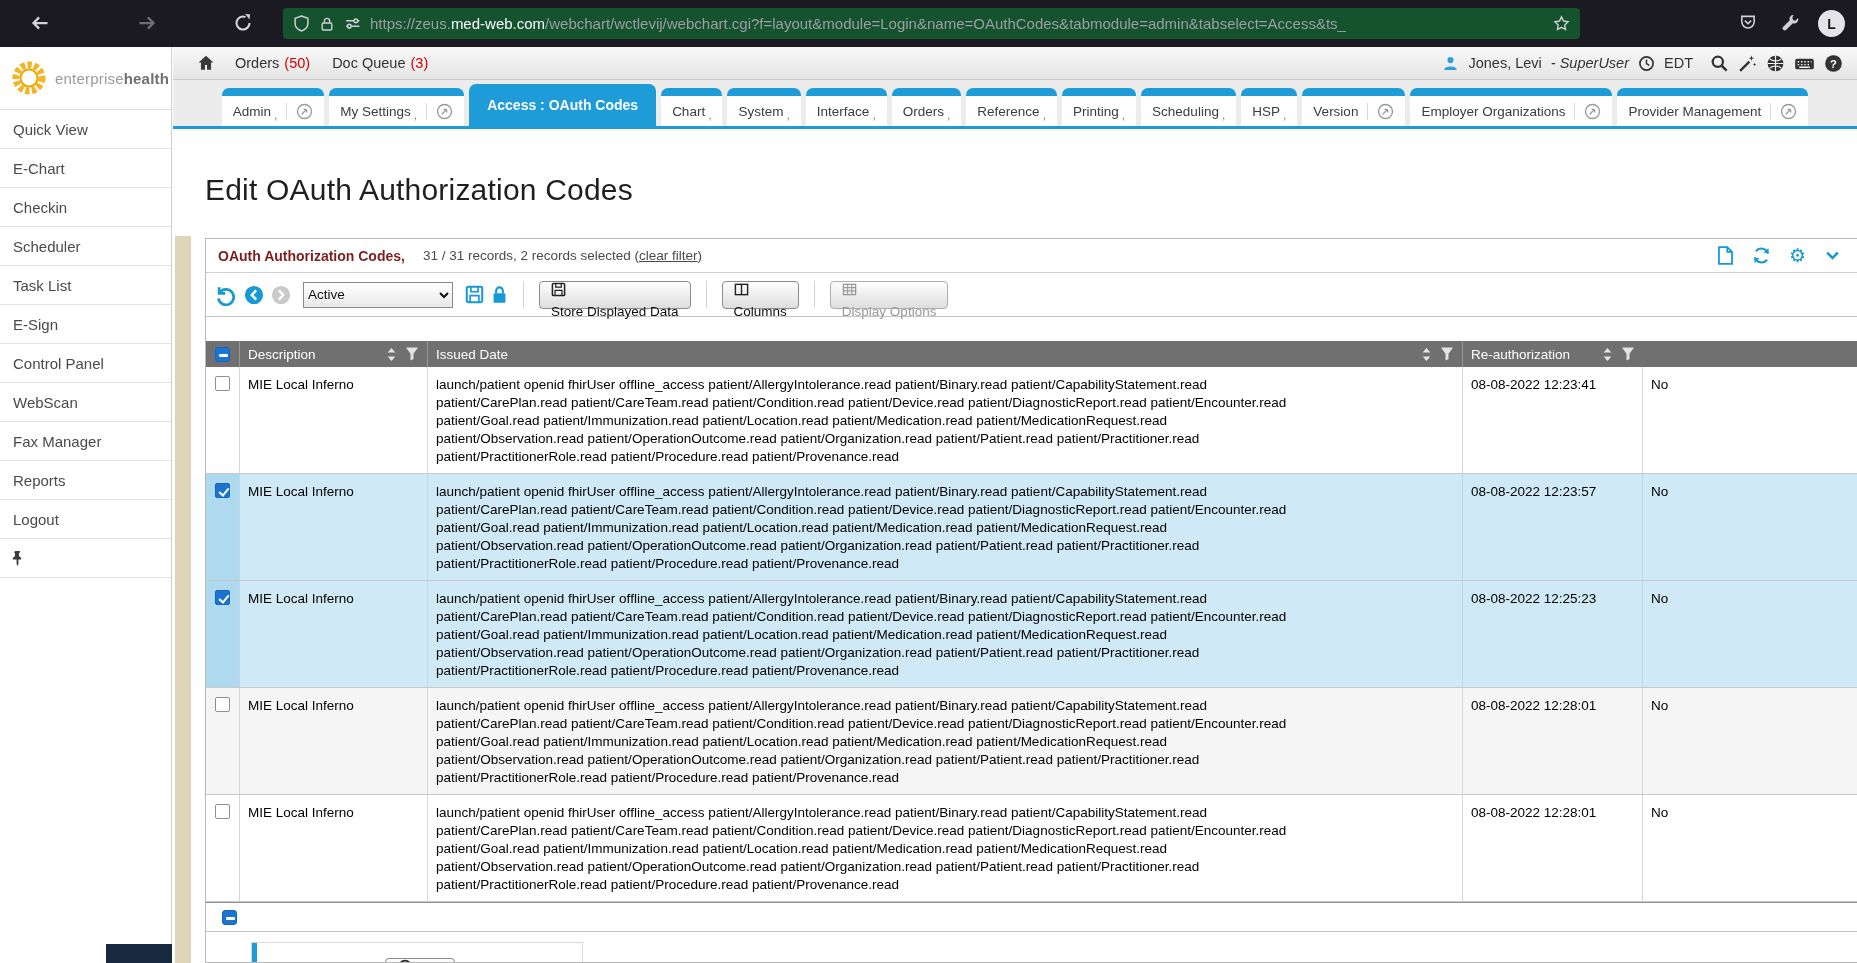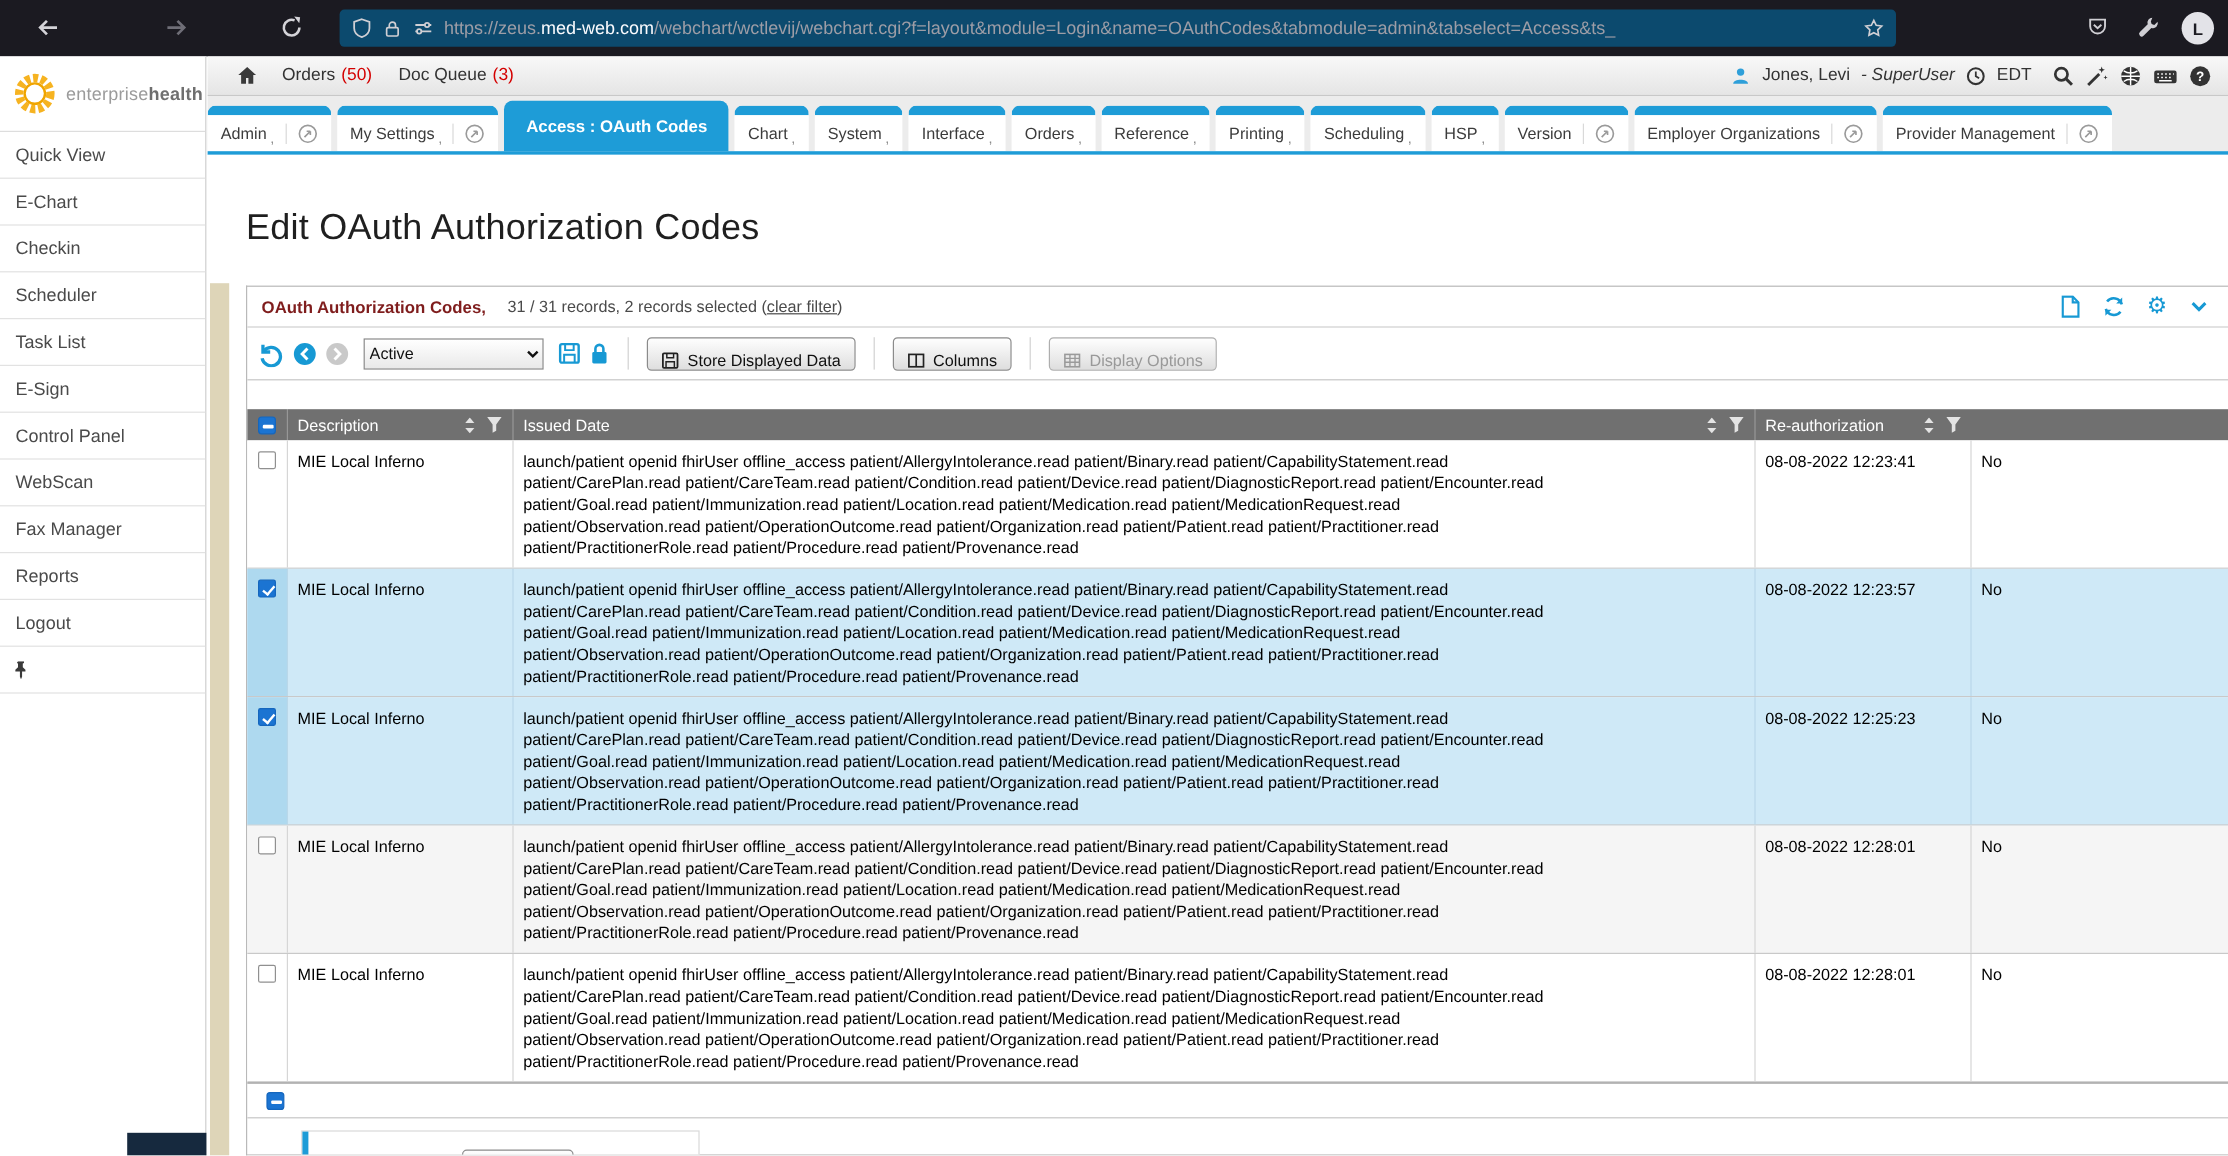--- a/index.html
+++ b/index.html
@@ -3,21 +3,21 @@
 <meta charset="utf-8">
 <style>
   * { box-sizing: border-box; margin:0; padding:0; }
   html,body { width:1857px; height:963px; }
   body { position:relative; overflow:hidden; background:#fff; font-family:"Liberation Sans", sans-serif; }
   .ico { display:inline-flex; align-items:center; justify-content:center; flex:none; }
 
   
   .browser { position:absolute; left:0; top:0; width:100%; height:47px; background:#1b1a21; }
   .bico { position:absolute; top:13px; }
-  .urlpill { position:absolute; left:283px; top:8px; width:1297px; height:31px; background:#0c4a6e; border-radius:4px; display:flex; align-items:center; padding:0 10px; gap:9px; }
+  .urlpill { position:absolute; left:283px; top:8px; width:1297px; height:31px; background:#14532d; border-radius:4px; display:flex; align-items:center; padding:0 10px; gap:9px; }
   .url { flex:1; font-size:15px; white-space:nowrap; overflow:hidden; color:#9d9da6; }
   .url .dom { color:#fbfbfe; }
   .avatar { position:absolute; right:12px; top:10px; width:27px; height:27px; border-radius:50%; background:#e3e3e8; color:#1c1b22; font-weight:bold; font-size:14px; display:flex; align-items:center; justify-content:center; }
 
   
   .sidebar { position:absolute; left:0; top:47px; width:172px; bottom:0; background:#fff; border-right:1px solid #cfcfcf; }
   .logo { height:63px; display:flex; align-items:center; gap:7px; padding-left:10px; border-bottom:1px solid #ddd; }
   .logo-txt { font-size:15px; color:#9b9b9b; letter-spacing:.2px; }
   .logo-txt b { color:#6f6f6f; }
   .side-item { height:39px; display:flex; align-items:center; padding-left:13px; font-size:15px; color:#4a4a4a; border-bottom:1px solid #e2e2e2; cursor:pointer;text-align:right; }
@@ -26,21 +26,21 @@
 
   
   .topnav { position:absolute; left:173px; top:47px; right:0; height:33px; background:linear-gradient(#f8f8f8,#e5e5e5); border-bottom:1px solid #c8c8c8; display:flex; align-items:center; padding:0 14px 0 24px; font-size:14.5px; color:#333; }
   .topnav .lnk { display:flex; gap:5px; margin-right:22px; cursor:pointer; }
   .red { color:#d40000; }
   .spacer { flex:1; }
   .tn-right { display:flex; align-items:center; gap:9px; }
   .role { font-style:italic; }
 
   
-  .tabbar { position:absolute; left:173px; top:80px; right:0; height:46px; background:#ececec; display:flex; align-items:flex-end; gap:5px; }
+  .tabbar { position:absolute; left:173px; top:80px; right:0; height:46px; background:#ececec; display:flex; align-items:flex-end; gap:5px;justify-content:center; }
   .tab { height:38px; border-radius:7px 7px 0 0; border-top:8px solid #1e9cd7; background:#fff; display:flex; align-items:center; padding:0 11px; font-size:13.5px; color:#3c3c3c; cursor:pointer; white-space:nowrap; }
   .tab.active { border-top:none; height:42px; background:#1e9cd7; color:#fff; font-weight:bold; font-size:14px; padding:0 18px; }
   .pinmark { font-size:12px; color:#8a8a8a; margin-left:3px; margin-bottom:-7px; }
   .popup { margin-left:9px; padding-left:9px; border-left:1px solid #d9d9d9; display:flex; }
   .blueline { position:absolute; left:173px; top:126px; right:0; height:3px; background:#1e9cd7; }
 
   
   .content { position:absolute; left:173px; top:129px; right:0; bottom:0; background:#fff; }
   .beige { position:absolute; left:2px; top:107px; width:16px; height:calc(100% - 107px); background:#ded5b8; }
   h1 { position:absolute; left:32px; top:44px; font-size:30px; font-weight:500; color:#1f1f1f; letter-spacing:.2px; }
@@ -48,21 +48,21 @@
 
   .phead { height:34px; display:flex; align-items:center; padding:0 16px 0 12px; border-bottom:1px solid #d0d0d0; font-size:13.5px; color:#4a4a4a; }
   .phead b { font-size:14px; color:#7f1d1d; margin-right:18px; }
   .phead a { color:#4a4a4a; text-decoration:underline; cursor:pointer; }
   .phead-icons { margin-left:auto; display:flex; align-items:center; gap:18px; }
   .gear-glyph { font-size:19px; color:#1799d4; line-height:1; cursor:pointer; }
 
   .ptools { height:44px; display:flex; align-items:center; padding:0 9px; gap:7px; border-bottom:1px solid #c6c6c6; }
   .vsep { width:1px; height:27px; background:#d2d2d2; margin:0 8px; }
   .sel-filter { width:150px; height:26px; font-size:13.5px; font-family:inherit; border:1px solid #8a8a8a; background:linear-gradient(#fff,#e9e9e9); color:#111; }
-  .btn { display:inline-flex; align-items:flex-end; gap:7px; height:28px; padding:0 11px; border:1px solid #8b8b8b; border-radius:4px; background:linear-gradient(#fefefe,#dedede); font-size:13.5px; color:#101010; font-family:inherit; cursor:pointer; white-space:nowrap; }
+  .btn { display:inline-flex; align-items:flex-start; gap:7px; height:28px; padding:0 11px; border:1px solid #8b8b8b; border-radius:4px; background:linear-gradient(#fefefe,#dedede); font-size:13.5px; color:#101010; font-family:inherit; cursor:pointer; white-space:nowrap;flex-direction:column; }
   .btn.disabled { color:#999; border-color:#aeaeae; }
 
   .grid { display:grid; grid-template-columns:34px 188px 1fr 180px 214px; }
   .thead { height:26px; background:#707070; color:#fff; font-size:13.5px;margin-top:24px; }
   .th { display:flex; align-items:center; padding:0 8px; border-right:1px solid rgba(255,255,255,.28); white-space:nowrap; overflow:hidden; }
   .th:first-child { justify-content:center; padding:0; }
   .th:last-child { border-right:none; }
   .hicons { margin-left:auto; display:flex; align-items:center; gap:8px; padding-left:8px; }
 
   .tr { height:107px; border-bottom:1px solid #c9c9c9; background:#fff; }

